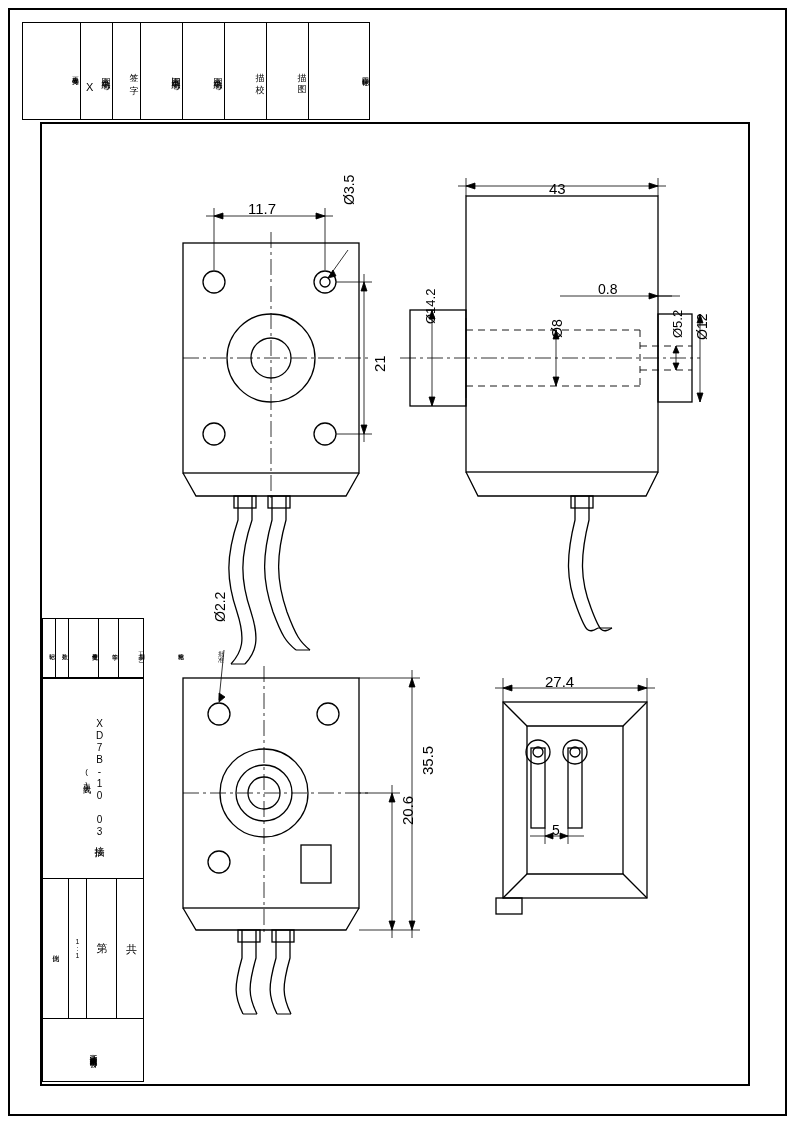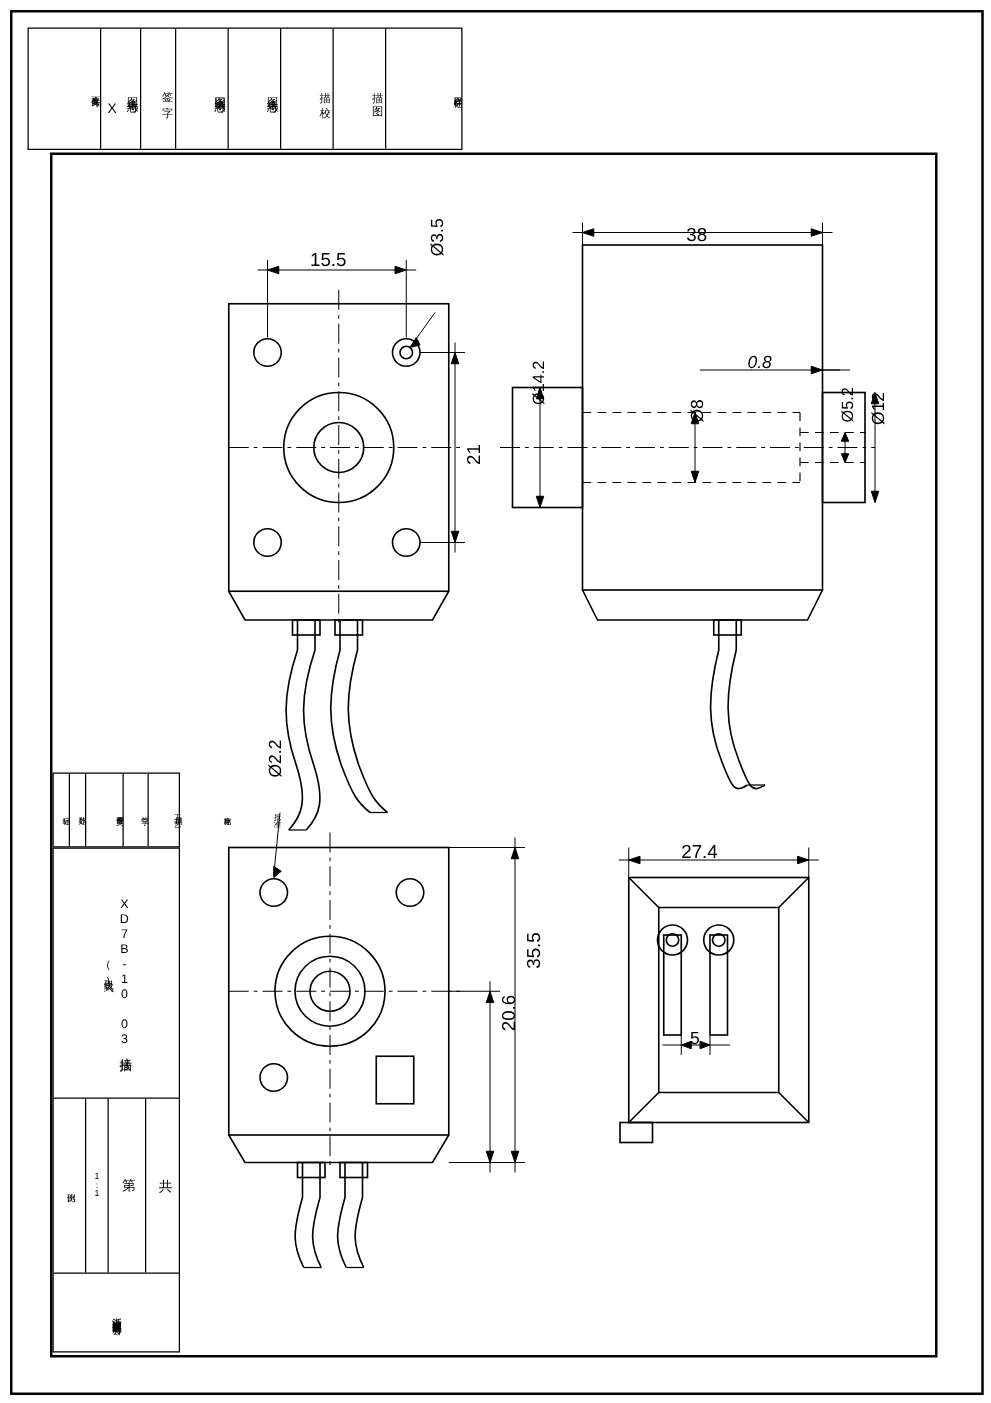--- a/index.html
+++ b/index.html
@@ -326,26 +326,26 @@
           <line x1="568" y1="828" x2="568" y2="844"></line>
           <line x1="530" y1="836" x2="584" y2="836"></line>
           <path d="M545 836 l8 -3 l0 6 z" fill="#000"></path>
           <path d="M568 836 l-8 -3 l0 6 z" fill="#000"></path>
         </g>
       </g>
 
     </g>
   </svg>
 
-  <div style="position:absolute;left:248px;top:200px;font-size:15px;">15.5</div>
+  <div style="position:absolute;left:248px;top:200px;font-size:15px;">11.7</div>
   <div style="position:absolute;left:341px;top:205px;font-size:14px;transform:rotate(-90deg);transform-origin:left top;white-space:nowrap;">Ø3.5</div>
   <div style="position:absolute;left:371px;top:372px;font-size:15px;transform:rotate(-90deg);transform-origin:left top;white-space:nowrap;">21</div>
 
-  <div style="position:absolute;left:549px;top:180px;font-size:15px;">38</div>
-  <div style="position:absolute;left:598px;top:281px;font-size:14px;font-style:italic;">0.8</div>
+  <div style="position:absolute;left:549px;top:180px;font-size:15px;">43</div>
+  <div style="position:absolute;left:598px;top:281px;font-size:14px;">0.8</div>
   <div style="position:absolute;left:423px;top:324px;font-size:13px;transform:rotate(-90deg);transform-origin:left top;white-space:nowrap;">Ø14.2</div>
   <div style="position:absolute;left:549px;top:338px;font-size:14px;transform:rotate(-90deg);transform-origin:left top;white-space:nowrap;">Ø8</div>
   <div style="position:absolute;left:670px;top:338px;font-size:13px;transform:rotate(-90deg);transform-origin:left top;white-space:nowrap;">Ø5.2</div>
   <div style="position:absolute;left:694px;top:340px;font-size:14px;transform:rotate(-90deg);transform-origin:left top;white-space:nowrap;">Ø12</div>
 
   <div style="position:absolute;left:212px;top:622px;font-size:14px;transform:rotate(-90deg);transform-origin:left top;white-space:nowrap;">Ø2.2</div>
   <div style="position:absolute;left:419px;top:775px;font-size:15px;transform:rotate(-90deg);transform-origin:left top;white-space:nowrap;">35.5</div>
   <div style="position:absolute;left:399px;top:825px;font-size:15px;transform:rotate(-90deg);transform-origin:left top;white-space:nowrap;">20.6</div>
 
   <div style="position:absolute;left:545px;top:673px;font-size:15px;">27.4</div>

